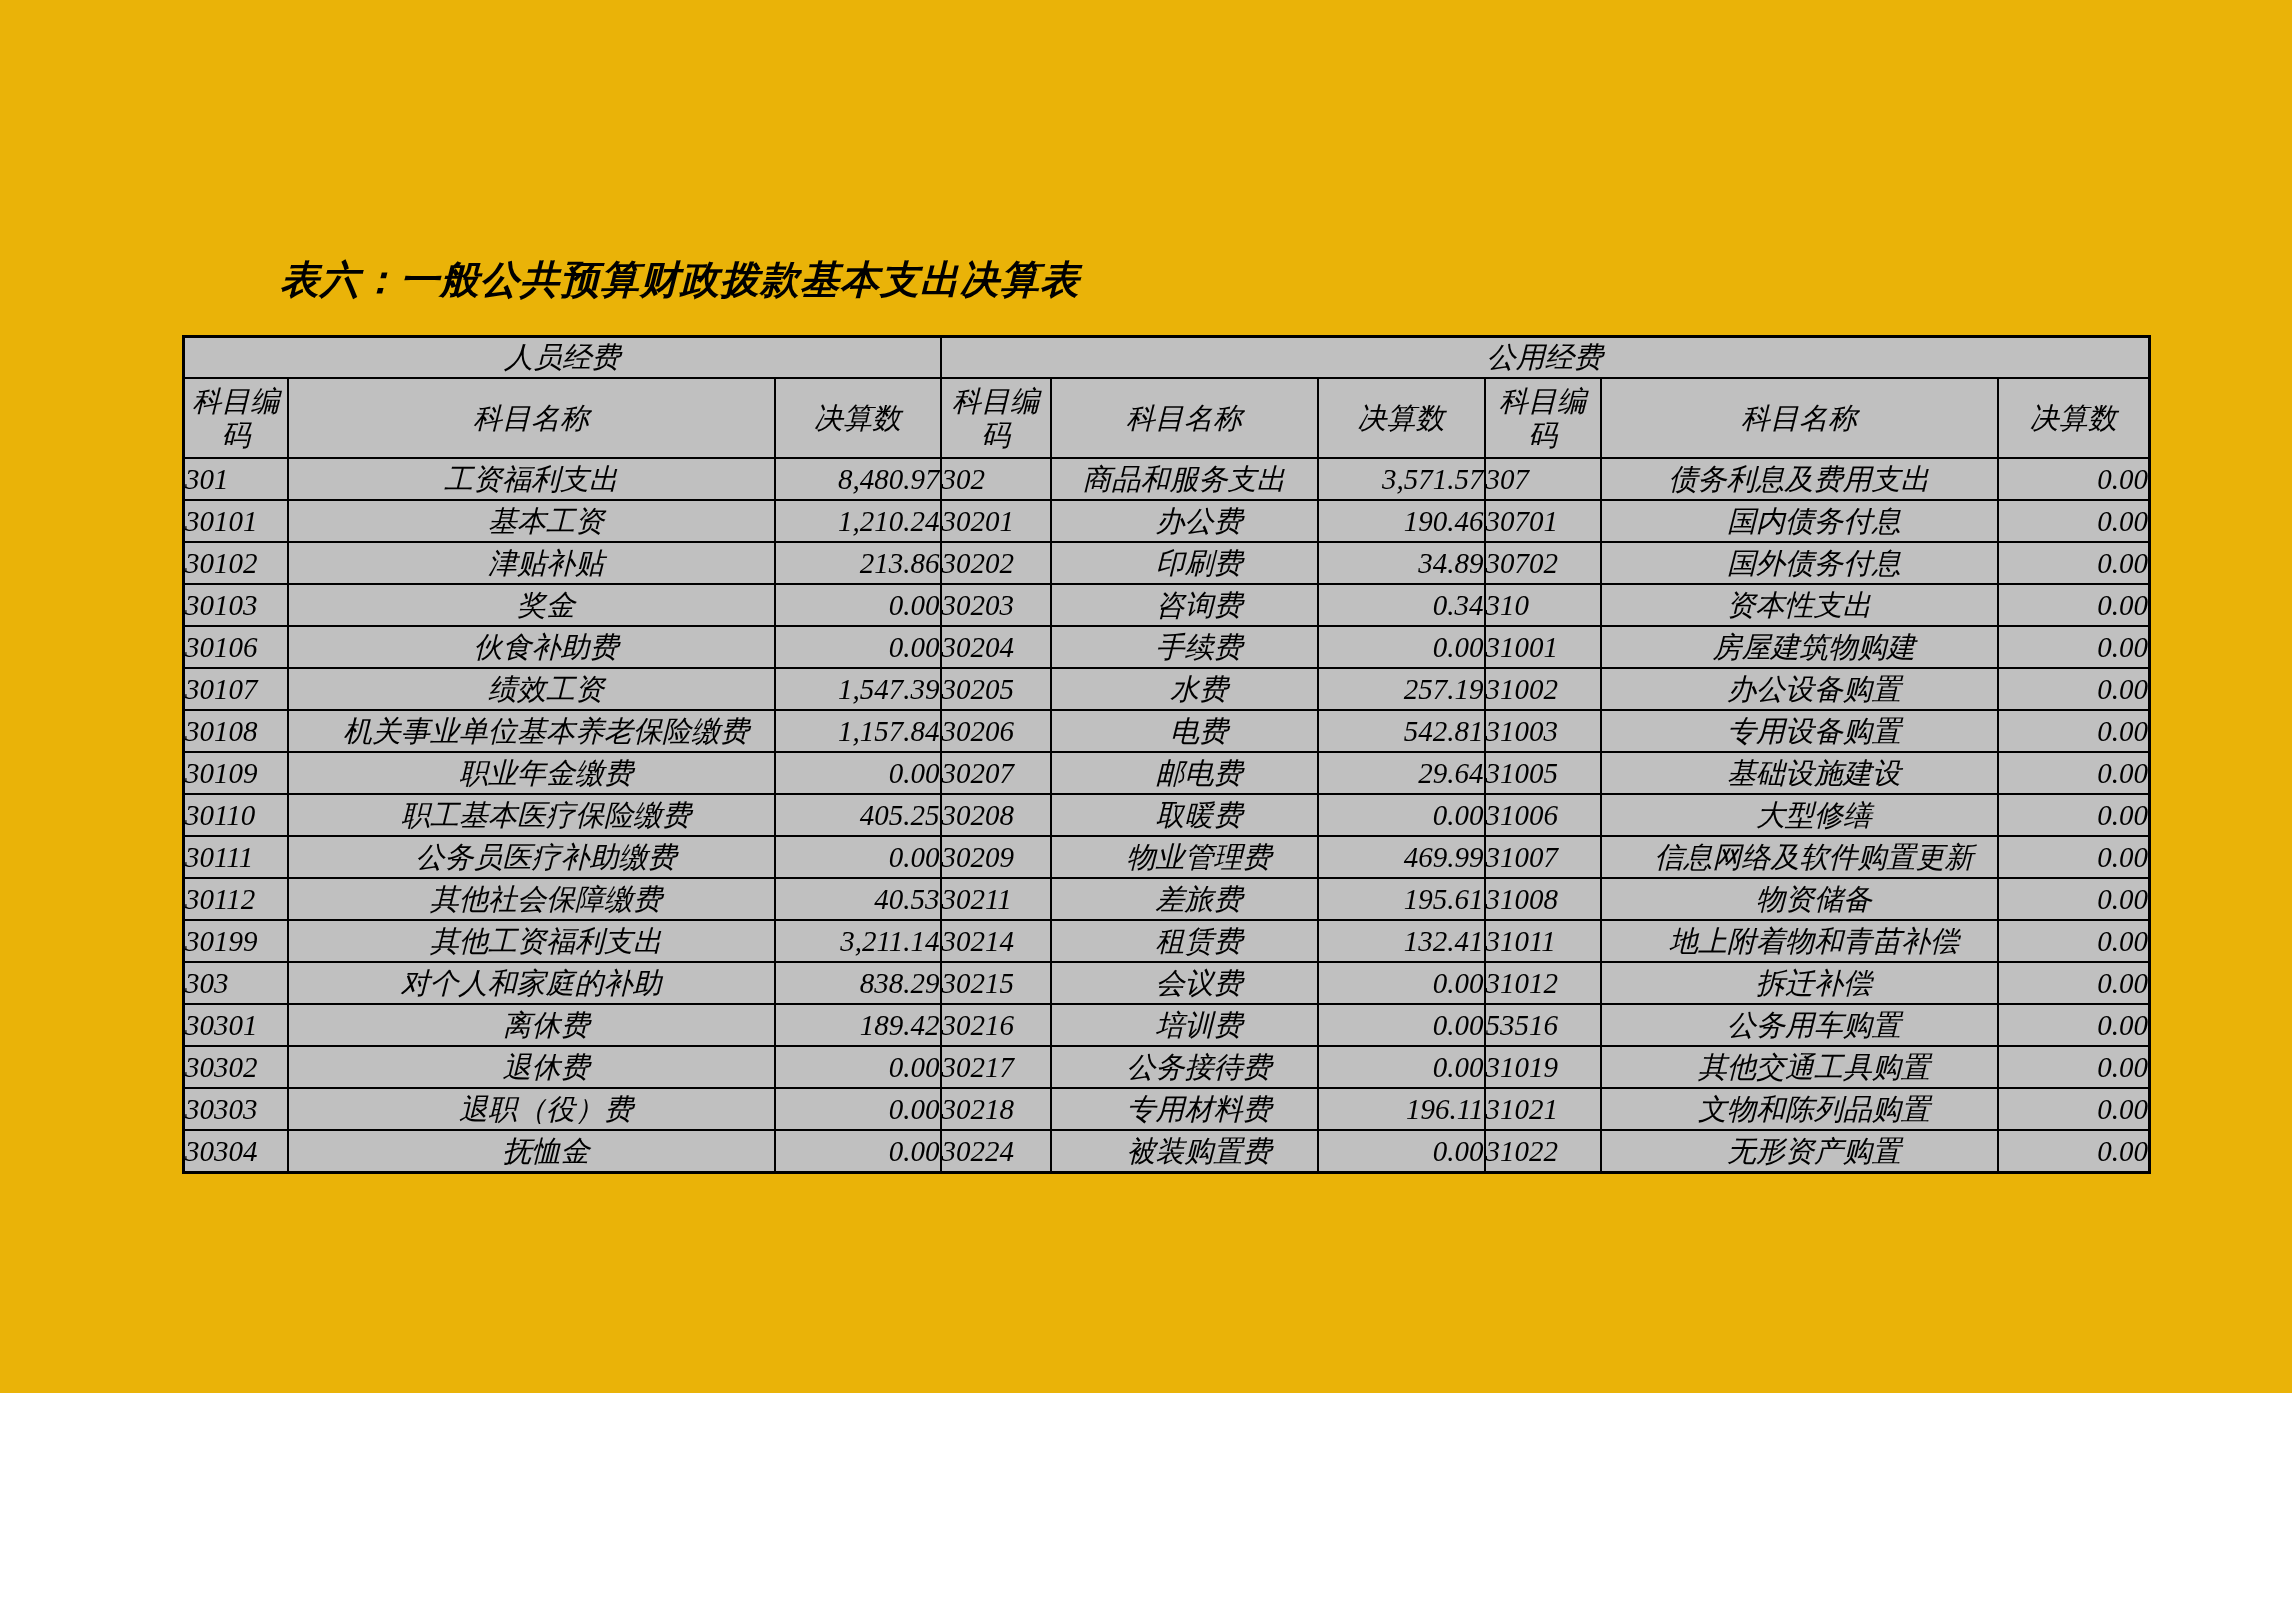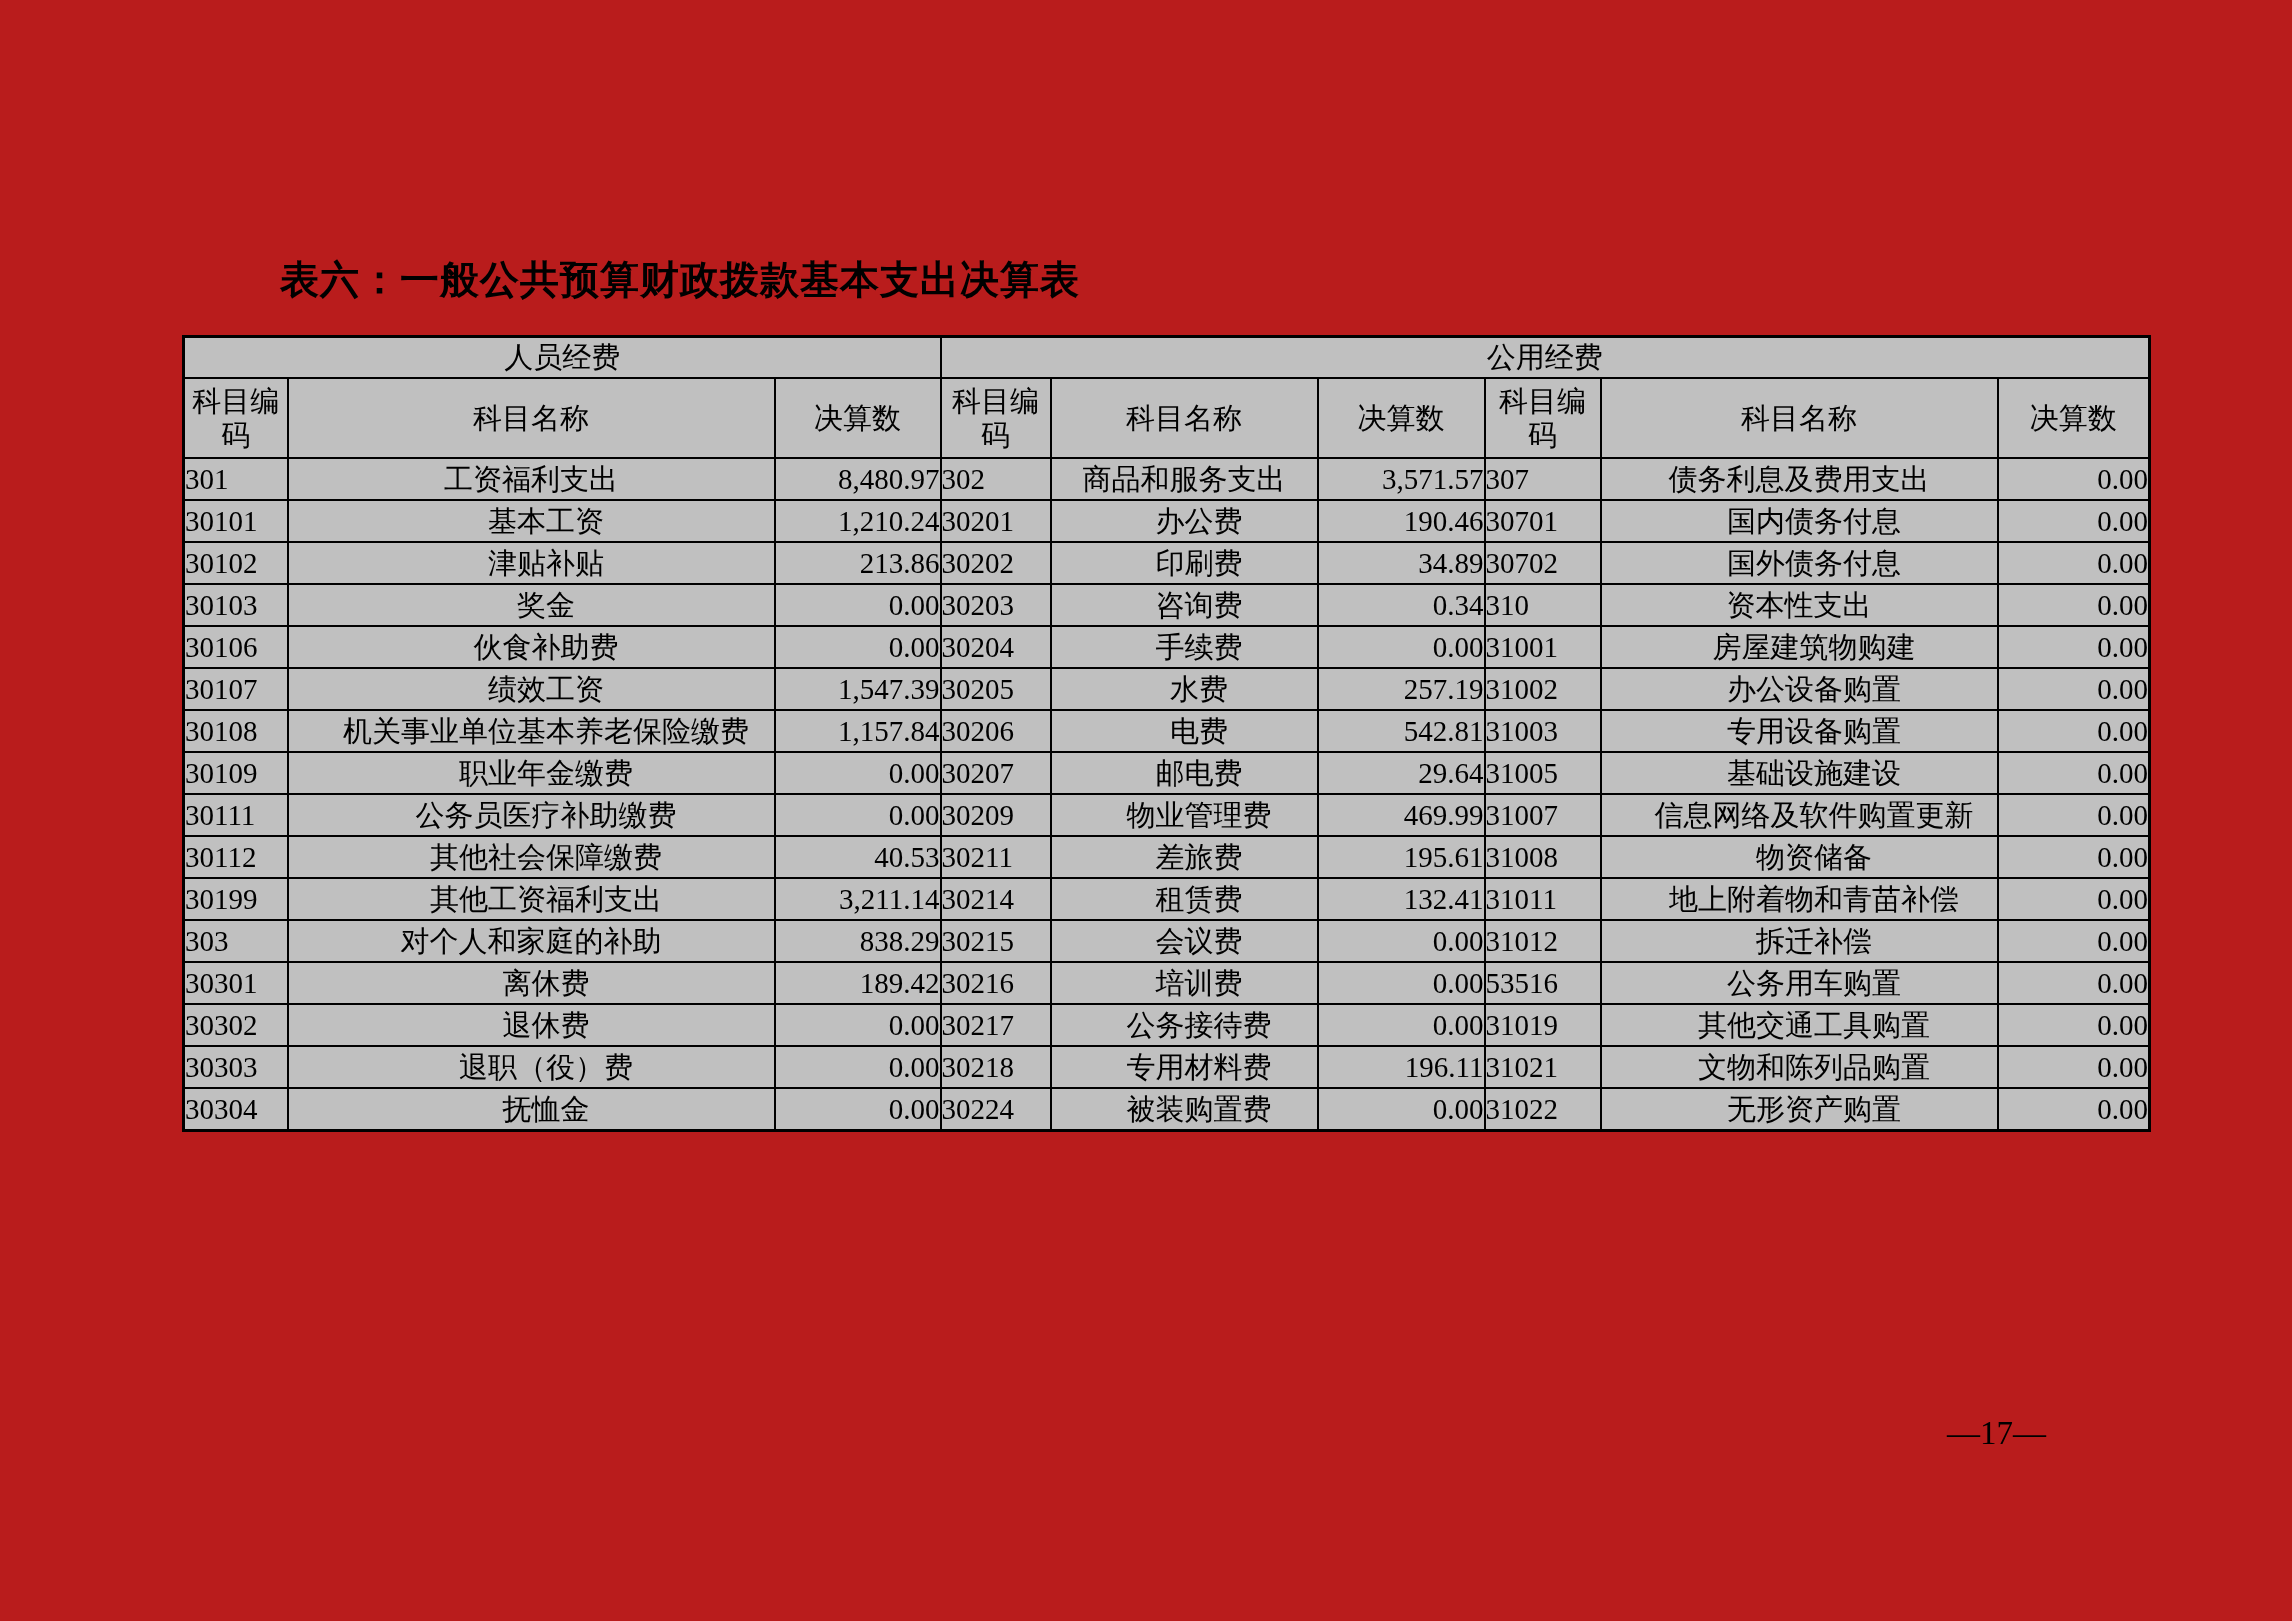--- a/index.html
+++ b/index.html
@@ -1,19 +1,20 @@
 <!DOCTYPE html>
 <html><head>
 <meta charset="utf-8">
 <style>
   html,body { margin:0; padding:0; background:#ffffff; }
   .page {
-    position:relative; width:2293px; height:1621px; background:#b91c1c;
+    position:relative; width:2293px; height:1393px; background:#eab308;
     font-family:"Liberation Serif","DejaVu Serif",serif; color:#000;
     overflow:hidden;
+    font-style:italic;
   }
   .doc-title {
     position:absolute; left:280px; top:253px;
     font-family:"Liberation Sans","DejaVu Sans",sans-serif;
     font-weight:bold; font-size:39px; letter-spacing:1px; white-space:nowrap;
   }
   .doc-table-wrap { position:absolute; left:182px; top:335px;border-radius:11px; }
   table.budget {
     border-collapse:collapse; table-layout:fixed; width:1964px;
     border:3.9px solid #000;
@@ -157,20 +158,31 @@
             <td class="name lvl1">职业年金缴费</td>
             <td class="val">0.00</td>
             <td class="code gdiv">30207</td>
             <td class="name lvl1">邮电费</td>
             <td class="val">29.64</td>
             <td class="code gdiv">31005</td>
             <td class="name lvl1">基础设施建设</td>
             <td class="val">0.00</td>
           </tr>
           <tr>
+            <td class="code">30110</td>
+            <td class="name lvl1">职工基本医疗保险缴费</td>
+            <td class="val">405.25</td>
+            <td class="code gdiv">30208</td>
+            <td class="name lvl1">取暖费</td>
+            <td class="val">0.00</td>
+            <td class="code gdiv">31006</td>
+            <td class="name lvl1">大型修缮</td>
+            <td class="val">0.00</td>
+          </tr>
+          <tr>
             <td class="code">30111</td>
             <td class="name lvl1">公务员医疗补助缴费</td>
             <td class="val">0.00</td>
             <td class="code gdiv">30209</td>
             <td class="name lvl1">物业管理费</td>
             <td class="val">469.99</td>
             <td class="code gdiv">31007</td>
             <td class="name lvl1">信息网络及软件购置更新</td>
             <td class="val">0.00</td>
           </tr>

